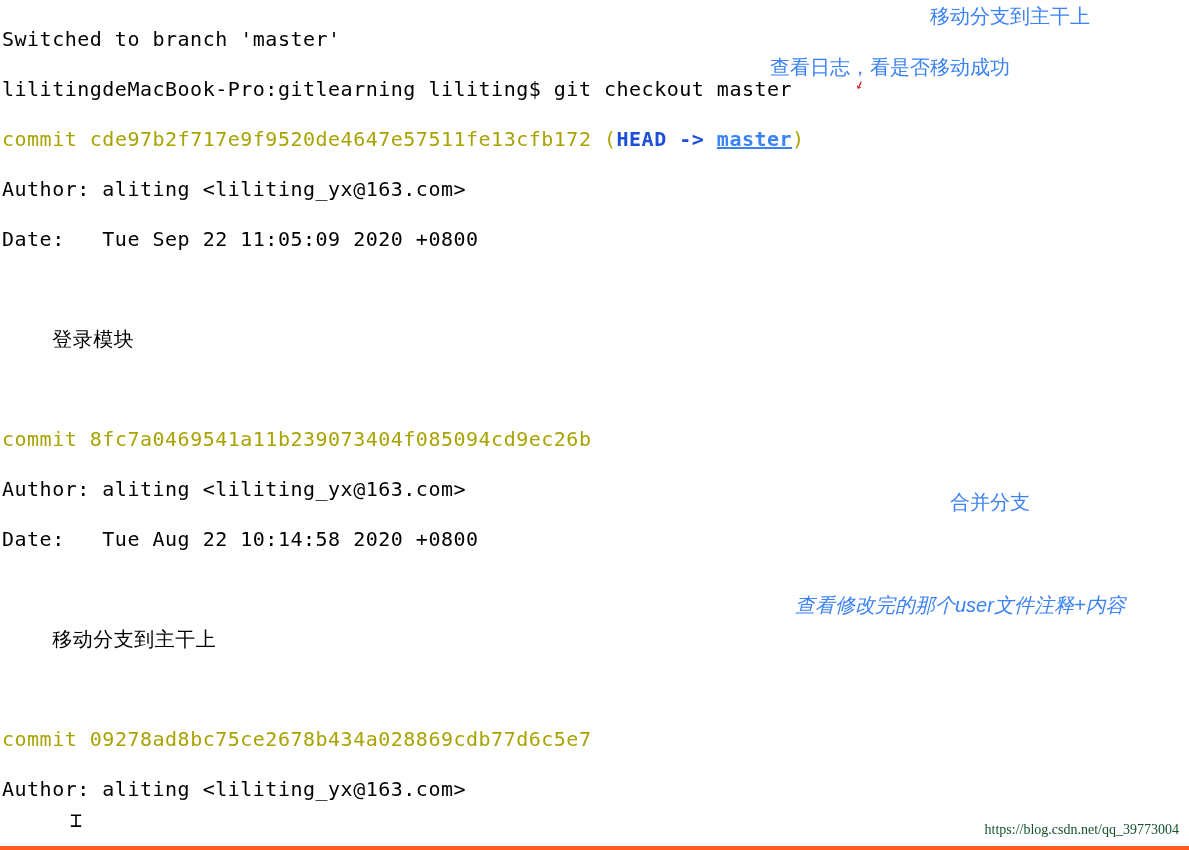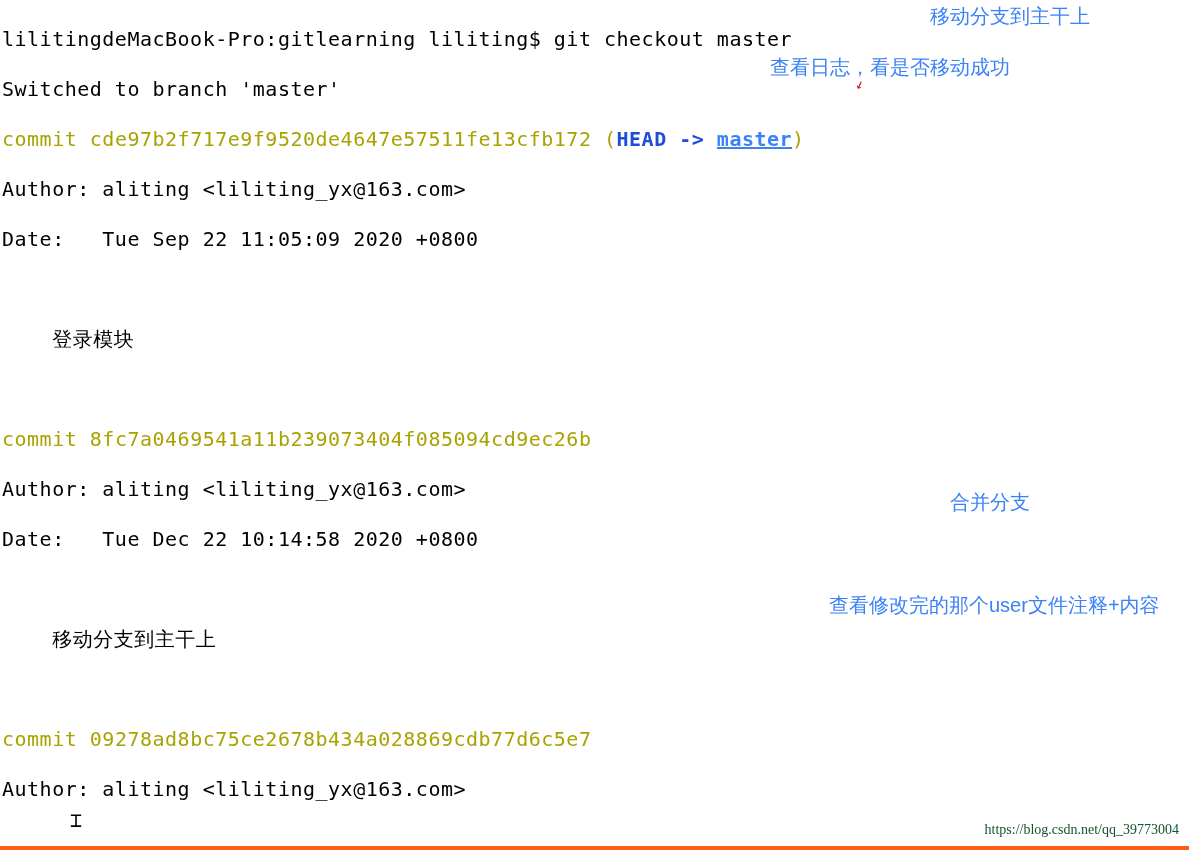--- a/index.html
+++ b/index.html
@@ -71,31 +71,31 @@
       width: 16px;
       height: 24px;
       font-size: 20px;
       color: #000;
     }
   </style>
 </head>
 <body>
 
 <div class="terminal">
+<span class="line">Switched to branch 'master'</span>
 <span class="line"><span class="prompt">lilitingdeMacBook-Pro:gitlearning liliting$ </span><span>git checkout master</span></span>
-<span class="line">Switched to branch 'master'</span>
 <span class="line"><span class="commit-hash">commit </span><span class="commit-hash">cde97b2f717e9f9520de4647e57511fe13cfb172</span><span class="paren"> (</span><span class="head-label">HEAD -&gt; </span><span class="branch-name">master</span><span class="paren">)</span></span>
 <span class="line">Author: aliting &lt;liliting_yx@163.com&gt;</span>
 <span class="line">Date:   Tue Sep 22 11:05:09 2020 +0800</span>
 <span class="line"> </span>
 <span class="line">    登录模块</span>
 <span class="line"> </span>
 <span class="line"><span class="commit-hash">commit </span><span class="commit-hash">8fc7a0469541a11b239073404f085094cd9ec26b</span></span>
 <span class="line">Author: aliting &lt;liliting_yx@163.com&gt;</span>
-<span class="line">Date:   Tue Dec 22 10:14:58 2020 +0800</span>
+<span class="line">Date:   Tue Aug 22 10:14:58 2020 +0800</span>
 <span class="line"> </span>
 <span class="line">    移动分支到主干上</span>
 <span class="line"> </span>
 <span class="line"><span class="commit-hash">commit </span><span class="commit-hash">09278ad8bc75ce2678b434a028869cdb77d6c5e7</span></span>
 <span class="line">Author: aliting &lt;liliting_yx@163.com&gt;</span>
 
 
 
 
 
@@ -110,19 +110,19 @@
 
 
 
 
 </div>
 
 <div class="annotation" style="top:4px; left:930px;">移动分支到主干上</div>
 <div class="annotation" style="top:55px; left:770px;">查看日志，看是否移动成功</div>
 <div class="anno-arrow" style="top:75px; left:855px;">↙</div>
 <div class="annotation" style="top:490px; left:950px;">合并分支</div>
-<div class="annotation" style="top:593px; left:829px;">查看修改完的那个user文件注释+内容</div>
+<div class="annotation" style="top:593px; left:795px;font-style:italic;">查看修改完的那个user文件注释+内容</div>
 
 <div class="text-cursor">⌶</div>
 
 <div class="watermark">https://blog.csdn.net/qq_39773004</div>
 
 <div class="bottom-border"></div>
 
 </body></html>

